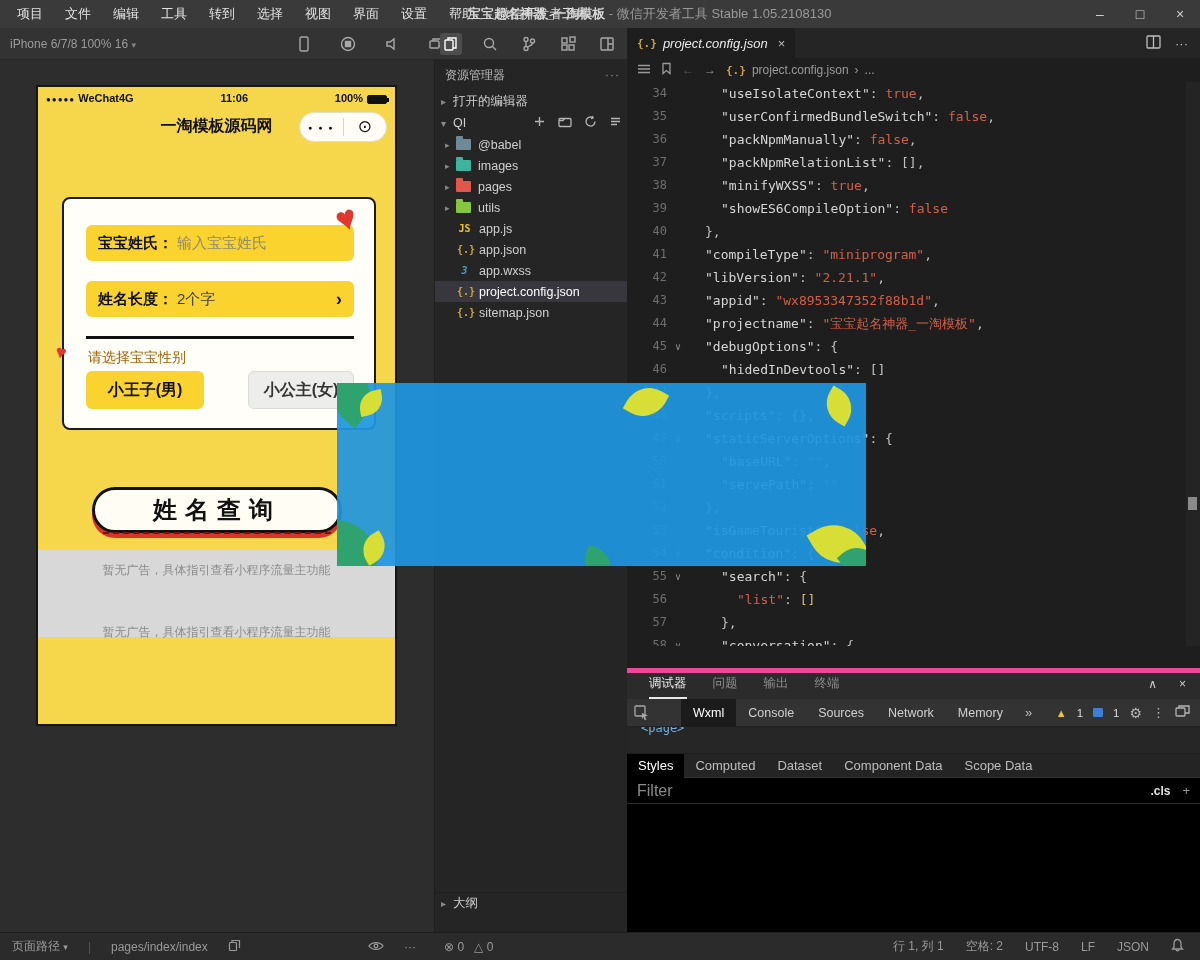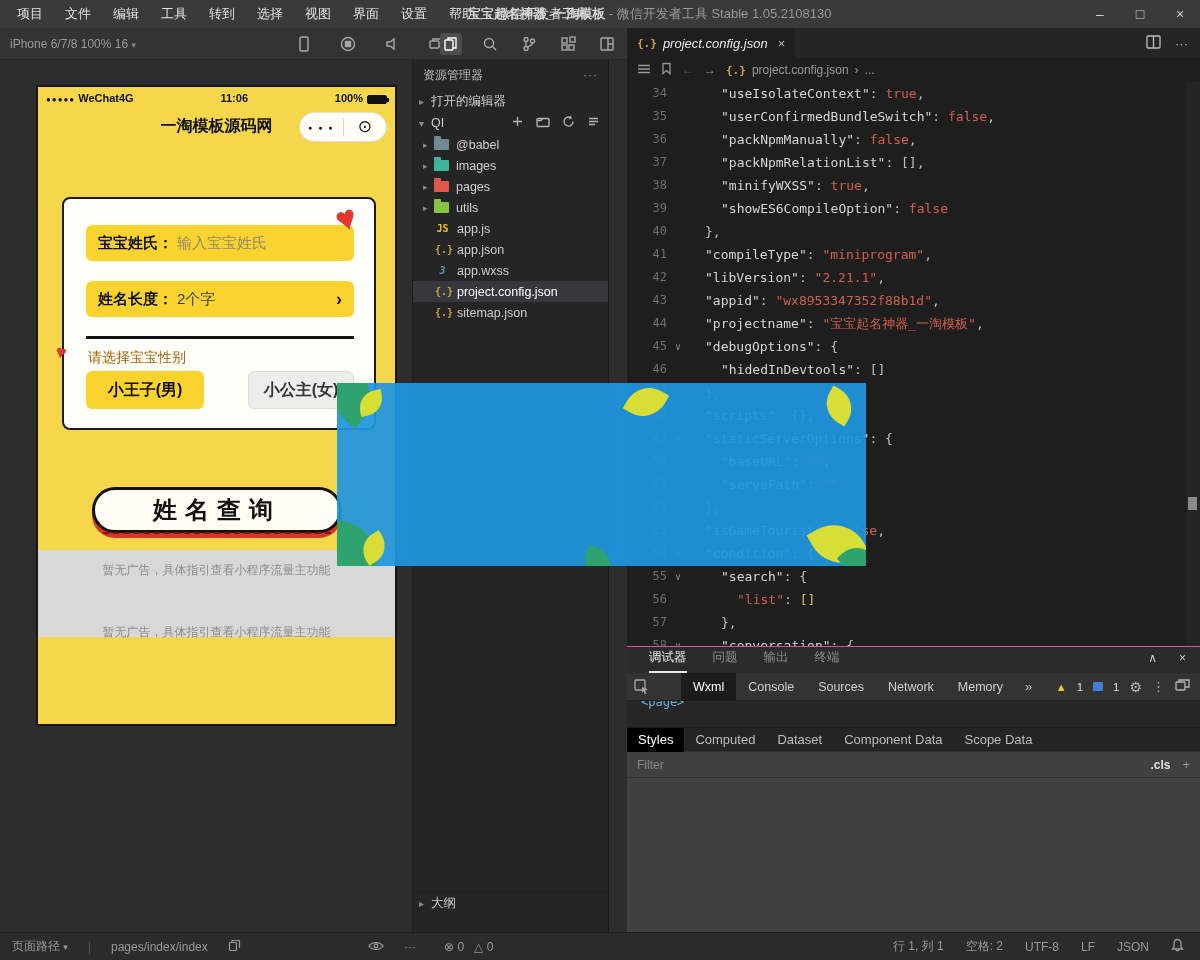--- a/index.html
+++ b/index.html
@@ -58,21 +58,21 @@
 
   #query-btn { position:absolute; left:54px; top:400px; width:250px; height:46px; background:#fffdf4; border:3px solid #111; border-radius:26px; display:flex; align-items:center; justify-content:center; font-size:24px; font-weight:bold; color:#111; letter-spacing:8px; font-family:"DejaVu Serif","Liberation Serif",serif; box-shadow:0 5px 0 #D8352A; }
   #query-btn::after { content:""; position:absolute; left:8px; right:8px; bottom:-4px; border-top:2px dashed #7e120b; }
 
   #ad-zone { position:absolute; left:0; top:463px; width:100%; height:87px; background:#D8D8D8; }
   .ad-text { text-align:center; color:#8C8C8C; font-size:12px; }
   .ad-text:nth-child(1){ padding-top:12px; }
   .ad-text:nth-child(2){ padding-top:45px; }
 
   
-  #midcol { position:absolute; left:412px; top:60px; width:197px; height:872px; background:#252526; border-left:1px solid #1f1f1f; border-right:1px solid #1a1a1a; }
+  #midcol { position:absolute; left:434px; top:60px; width:197px; height:872px; background:#252526; border-left:1px solid #1f1f1f; border-right:1px solid #1a1a1a; }
   #exp-header { height:30px; display:flex; align-items:center; justify-content:space-between; padding:0 10px; color:#bbb; font-size:12px; }
   #exp-header .more { color:#999; letter-spacing:1px; }
   .exp-section { height:22px; display:flex; align-items:center; padding:0 6px; color:#cfcfcf; font-size:12.5px; }
   .exp-section .tri { width:12px; color:#8a8a8a; font-size:10px; }
   #root-row { position:relative; }
   #root-actions { position:absolute; right:8px; top:0; height:22px; display:flex; align-items:center; gap:12px; color:#b5b5b5; }
   #root-actions svg { stroke:#b5b5b5; fill:none; stroke-width:1.3; }
   .file-row { height:21px; display:flex; align-items:center; padding-left:22px; font-size:12.5px; color:#cfcfcf; cursor:pointer; }
   .file-row.selected { background:#37373d; color:#fff; }
   .file-row .tri { width:11px; margin-left:-12px; color:#8a8a8a; font-size:9px; }
@@ -108,21 +108,21 @@
   #scrollthumb { position:absolute; right:3px; top:469px; width:9px; height:13px; background:#8a8a8a; }
   #editor-sb { position:absolute; right:0; top:54px; width:14px; height:564px; background:#242424; }
 
   
   #overlay { position:absolute; left:337px; top:383px; width:529px; height:183px; background:rgba(31,150,223,0.93); z-index:50; overflow:hidden; }
   .leaf { position:absolute; border-radius:0 75% 0 75%; }
   .leaf.teal { background:#2EA370; }
   .leaf.yellow { background:#D7DF36; }
 
   
-  #debugger { position:absolute; left:0; top:618px; width:573px; height:286px; background:#404040; border-top:1px solid #ec4899; }
+  #debugger { position:absolute; left:0; top:640px; width:573px; height:286px; background:#000000; border-top:5px solid #ec4899; }
   #dbg-tabs { height:26px; display:flex; align-items:flex-end; gap:26px; padding-left:22px; background:#2b2b2b; position:relative; }
   .dbg-tab { color:#8f8f8f; font-size:12.5px; padding-bottom:5px; border-bottom:2px solid transparent; }
   .dbg-tab.active { color:#f0f0f0; border-bottom-color:#e8e8e8; }
   #dbg-winbtns { position:absolute; right:14px; top:4px; display:flex; gap:22px; color:#cfcfcf; font-size:12px; }
   #devtools-bar { height:28px; background:#333; display:flex; align-items:center; border-bottom:1px solid #222; }
   #inspect-box { width:30px; display:flex; justify-content:center; }
   #inspect-box svg { stroke:#a8a8a8; fill:none; stroke-width:1.3; }
   .dt-tab { padding:0 12px; height:28px; line-height:28px; color:#cfcfcf; font-size:12.5px; }
   .dt-tab.active { background:#1b1b1b; color:#fff; }
   .dt-more { color:#bbb; padding:0 10px; }
@@ -132,21 +132,21 @@
   .cnt { color:#ddd; font-size:11.5px; }
   #dt-right .gear { color:#b5b5b5; font-size:14px; }
   #dt-right .vdots { color:#b5b5b5; font-size:13px; }
   #dt-right svg { stroke:#b5b5b5; fill:none; stroke-width:1.3; }
   #wxml-strip { height:27px; background:#262626; position:relative; overflow:hidden; border-bottom:1px solid #1d1d1d; }
   #wxml-node { position:absolute; left:14px; top:-6px; color:#6fb3e0; font-family:"DejaVu Sans Mono",monospace; font-size:12px; }
   #styles-tabs { height:24px; background:#242424; display:flex; align-items:center; border-bottom:1px solid #333; }
   .st-tab { padding:0 11px; height:24px; line-height:24px; color:#bdbdbd; font-size:13px; }
   .st-tab.active { background:#000; color:#fff; }
   #filter-row { height:26px; display:flex; align-items:center; padding:0 10px; border-bottom:1px solid #2e2e2e; }
-  #filter-input { color:#8a8a8a; font-size:12px; flex:1; }
+  #filter-input { color:#8a8a8a; font-size:16px; flex:1; }
   #cls-label { color:#e0e0e0; font-size:12px; font-weight:bold; }
   #plus-btn { color:#9a9a9a; margin-left:12px; font-size:13px; }
 
   
   #statusbar { position:absolute; left:0; top:932px; width:1200px; height:28px; background:#2b2b2b; border-top:1px solid #1f1f1f; display:flex; align-items:center; color:#9a9a9a; font-size:12px; }
   #sb-left { display:flex; align-items:center; gap:20px; padding-left:12px; width:430px; }
   #sb-left .sep { color:#555; }
   #sb-left .caret { font-size:9px; }
   #sb-eyes { margin-left:auto; display:flex; gap:20px; padding-right:14px; align-items:center; }
   #sb-eyes svg { stroke:#9a9a9a; fill:none; stroke-width:1.3; }

